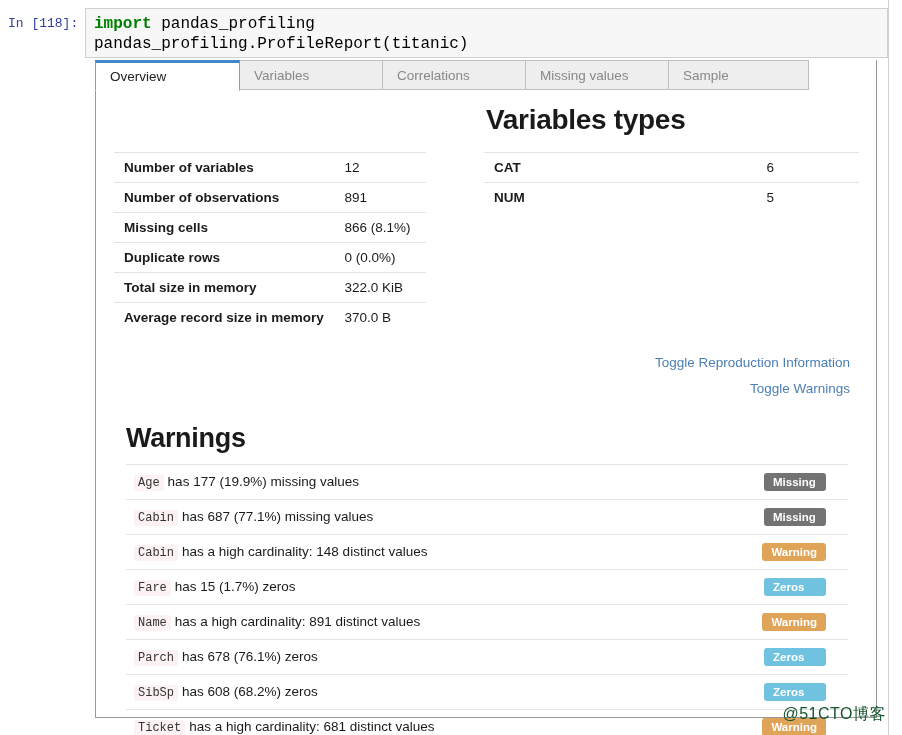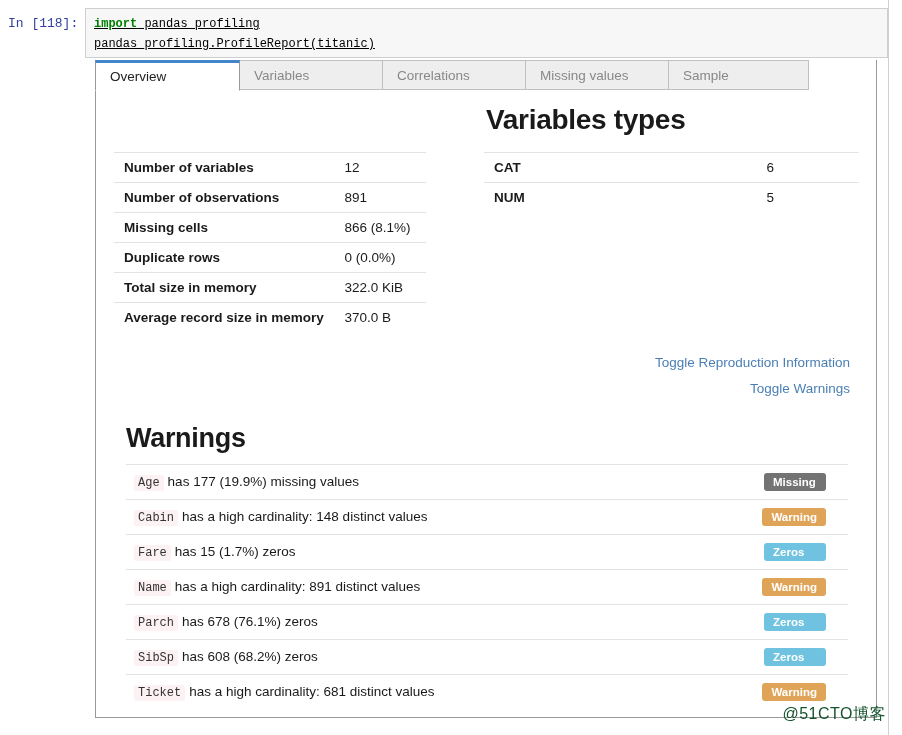--- a/index.html
+++ b/index.html
@@ -40,26 +40,25 @@
     left: 85px;
     top: 0px;
     width: 803px;
     height: 50px;
     background: #f7f7f7;
     border: 1px solid #cfcfcf;
     box-sizing: border-box;
   }
   .code-line {
     font-family: "Liberation Mono", monospace;
-    font-size: 12px;
+    font-size: 16px;
     line-height: 20px;
     color: #000000;
     white-space: pre;
     padding-left: 8px;
-    text-decoration: underline;
   }
   .code-line:first-child { padding-top: 5px; }
   .kw { color: #008000; font-weight: bold; }
 
   
   .right-rule {
     position: absolute;
     left: 888px;
     top: 0;
     width: 1px;
@@ -293,20 +292,24 @@
       </div>
 
       <h2 class="sec-title" id="warnings-title">Warnings</h2>
       <table id="warn-table">
         <tbody>
           <tr>
             <td class="msg"><code class="varname">Age</code><span class="msg-text">has 177 (19.9%) missing values</span></td>
             <td class="badge-cell"><span class="badge default">Missing</span></td>
           </tr>
           <tr>
+            <td class="msg"><code class="varname">Cabin</code><span class="msg-text">has 687 (77.1%) missing values</span></td>
+            <td class="badge-cell"><span class="badge default">Missing</span></td>
+          </tr>
+          <tr>
             <td class="msg"><code class="varname">Cabin</code><span class="msg-text">has a high cardinality: 148 distinct values</span></td>
             <td class="badge-cell"><span class="badge warning">Warning</span></td>
           </tr>
           <tr>
             <td class="msg"><code class="varname">Fare</code><span class="msg-text">has 15 (1.7%) zeros</span></td>
             <td class="badge-cell"><span class="badge info">Zeros</span></td>
           </tr>
           <tr>
             <td class="msg"><code class="varname">Name</code><span class="msg-text">has a high cardinality: 891 distinct values</span></td>
             <td class="badge-cell"><span class="badge warning">Warning</span></td>

